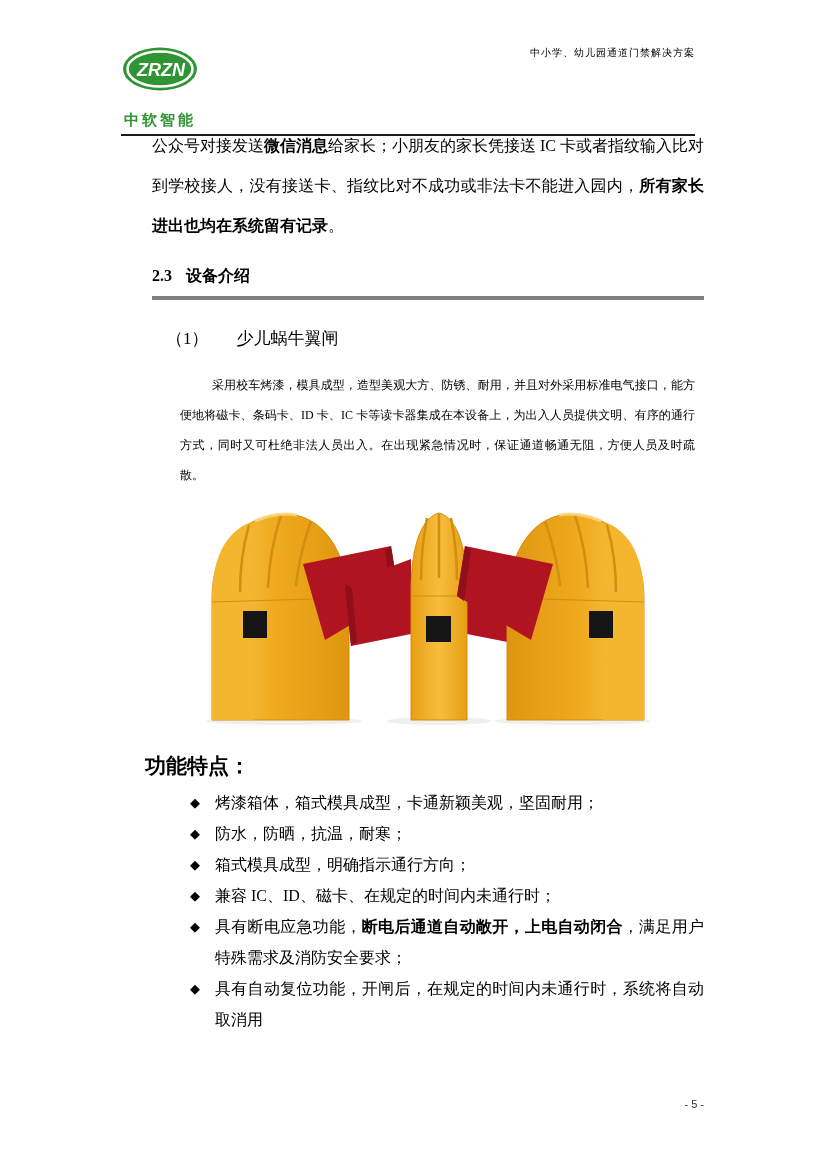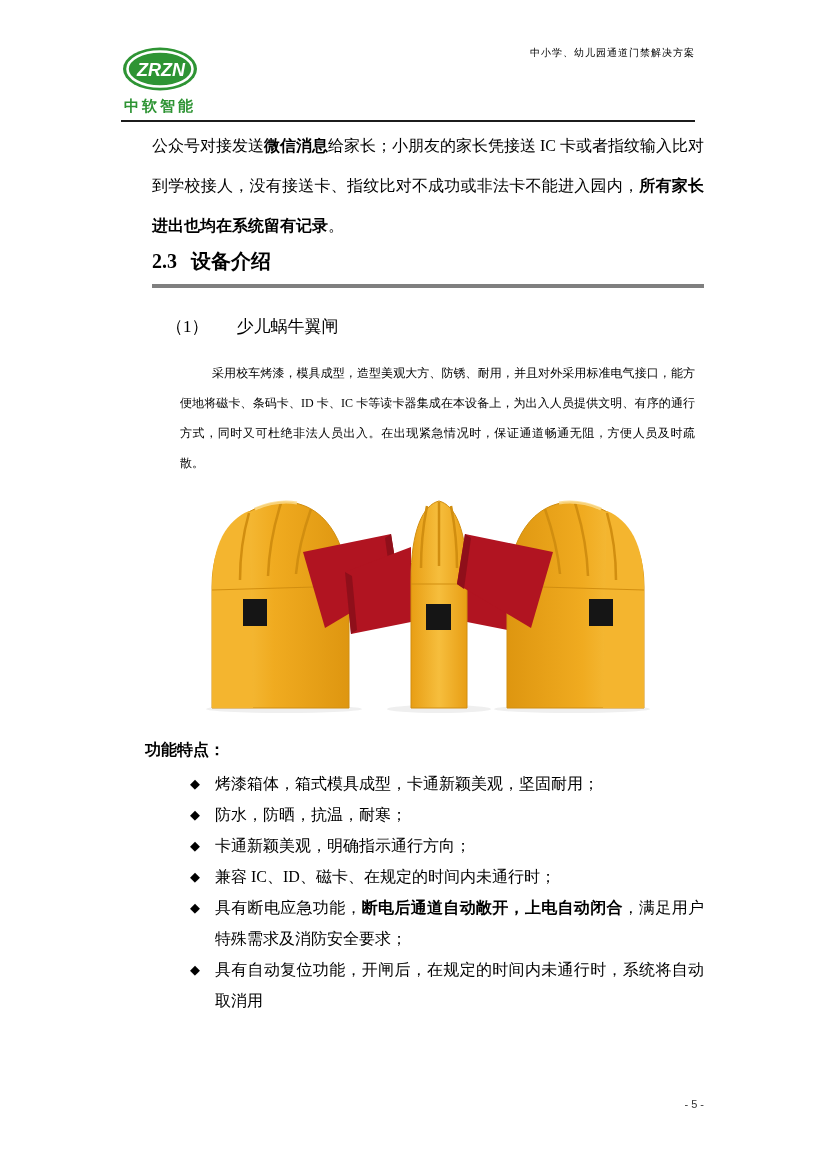--- a/index.html
+++ b/index.html
@@ -5,43 +5,43 @@
   html,body{margin:0;padding:0;background:#ffffff;}
   .page{position:relative;width:827px;height:1169px;background:#ffffff;margin:0 auto;
         font-family:"Liberation Serif","DejaVu Serif",serif;color:#000;overflow:hidden;}
 
   
   .header{position:absolute;left:121px;right:132px;top:46px;display:flex;
           justify-content:space-between;align-items:flex-start;
           border-bottom:2px solid #1c1c1c;padding-bottom:4px;}
   .logo{display:flex;flex-direction:column;align-items:center;}
   .logo-name{color:#2E9434;font-weight:bold;font-size:15px;letter-spacing:3px;
-             font-family:"Liberation Sans","DejaVu Sans",sans-serif;margin-top:4px;}
+             font-family:"Liberation Sans","DejaVu Sans",sans-serif;margin-top:18px;}
   .doc-title{font-size:10px;padding-bottom:3px;letter-spacing:1px;}
 
   
   .content{position:absolute;left:152px;width:552px;top:126px;}
   .body-par{margin:0;font-size:16px;line-height:40px;text-align:justify;}
   .indent{text-indent:32px;}
   .b{font-weight:700;}
 
-  .section-heading{margin-top:2px;font-size:20px;font-weight:700;
+  .section-heading{margin-top:20px;font-size:16px;font-weight:700;
                    font-family:"Liberation Serif","DejaVu Serif",serif;}
   .section-heading .num{margin-right:14px;}
   .section-rule{height:4px;background:#7f7f7f;margin-top:9px;}
 
   .sub-heading{margin-top:27px;padding-left:14px;font-size:17px;font-weight:400;}
   .sub-heading .num{margin-right:28px;}
 
   .device-desc{margin:20px 9px 0 28px;font-size:12px;line-height:30px;
                text-align:justify;text-indent:32px;}
 
   .photo{margin-top:14px;text-align:center;}
 
-  .features-label{margin:20px 0 0 -7px;font-size:16px;font-weight:700;}
+  .features-label{margin:20px 0 0 -7px;font-size:21px;font-weight:700;}
   .features{list-style:none;margin:7px 0 0;padding:0 0 0 38px;}
   .features li{display:flex;gap:15px;font-size:16px;line-height:31px;
                text-align:justify;align-items:flex-start;}
   .diamond{font-size:13px;line-height:31px;flex:0 0 auto;}
 
   .footer{position:absolute;top:1098px;left:152px;width:552px;text-align:right;
           font-size:11px;color:#333;font-family:"Liberation Sans","DejaVu Sans",sans-serif;}
 </style>
 </head>
 <body>
@@ -133,21 +133,21 @@
       <li>
         <span class="diamond">◆</span>
         <span>烤漆箱体，箱式模具成型，卡通新颖美观，坚固耐用；</span>
       </li>
       <li>
         <span class="diamond">◆</span>
         <span>防水，防晒，抗温，耐寒；</span>
       </li>
       <li>
         <span class="diamond">◆</span>
-        <span>卡通新颖美观，明确指示通行方向；</span>
+        <span>箱式模具成型，明确指示通行方向；</span>
       </li>
       <li>
         <span class="diamond">◆</span>
         <span>兼容 IC、ID、磁卡、在规定的时间内未通行时；</span>
       </li>
       <li>
         <span class="diamond">◆</span>
         <span><span>具有断电应急功能，</span><span class="b">断电后通道自动敞开，上电自动闭合</span><span>，满足用户特殊需求及消防安全要求；</span></span>
       </li>
       <li>

